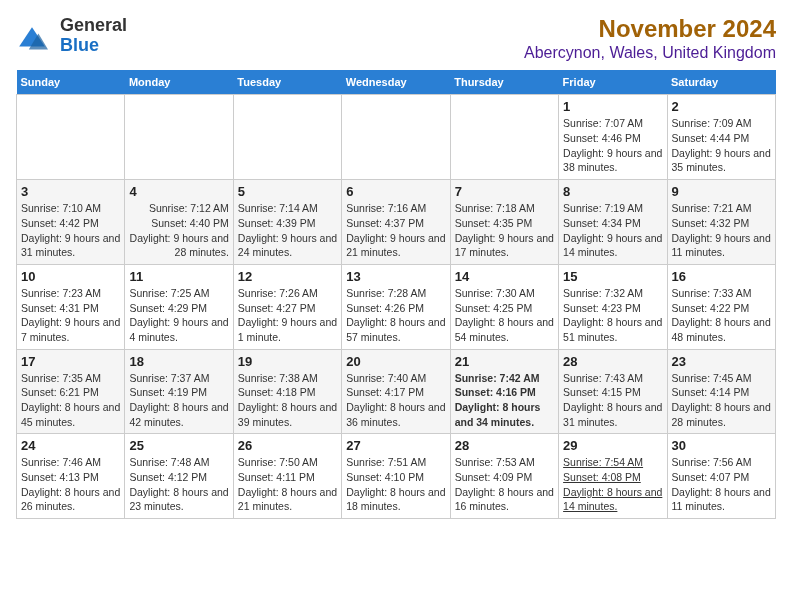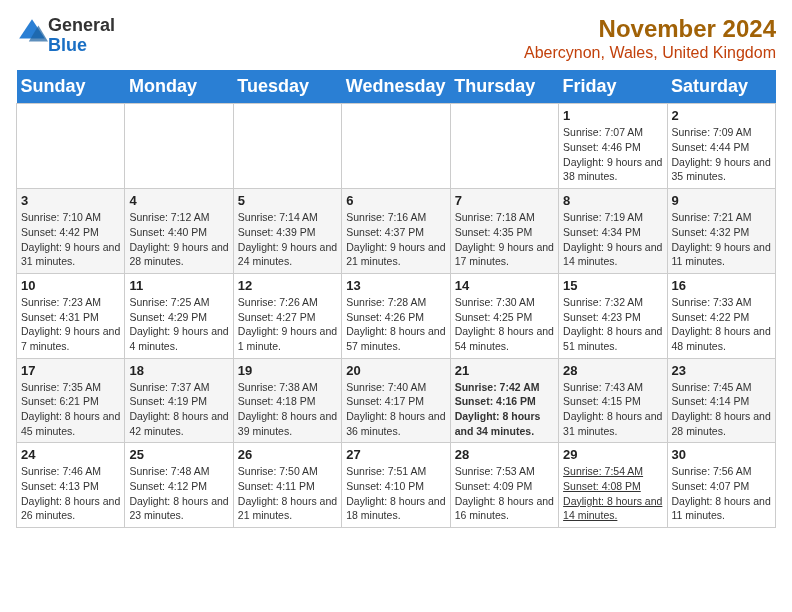--- a/index.html
+++ b/index.html
@@ -11,22 +11,22 @@
       padding: 16px;
     }
     .header-area {
       display: flex;
       align-items: flex-start;
       justify-content: space-between;
       margin-bottom: 8px;
     }
     .logo {
       display: flex;
-      align-items: flex-start;
-      gap: 0;
+      align-items: flex-end;
+      gap: 12px;
     }
     .logo-text {
       font-size: 18px;
       font-weight: bold;
       line-height: 1.1;
     }
     .logo-text .general { color: #333; }
     .logo-text .blue { color: #1a6fc4; }
     .logo-icon {
       width: 32px;
@@ -36,34 +36,34 @@
       text-align: right;
     }
     .month-title {
       font-size: 24px;
       font-weight: bold;
       color: #a16207;
       line-height: 1.1;
     }
     .location-title {
       font-size: 16px;
-      color: #c2410c;
+      color: #4c1d95;
       margin-top: 2px;
     }
     .calendar {
       width: 100%;
       border-collapse: collapse;
       font-size: 11px;
     }
     .calendar th {
       background-color: #2a7fd4;
       color: #fff;
       padding: 6px 4px;
       text-align: left;
-      font-size: 18px;
+      font-size: 11px;
       font-weight: bold;
     }
     .calendar td {
       border: 1px solid #ccc;
       vertical-align: top;
       padding: 4px;
       width: 108px;
       min-height: 80px;
       background: #fff;
     }
@@ -139,21 +139,21 @@
       </tr>
       <tr>
         <td>
           <div class="day-number">3</div>
           <div class="day-info" style="white-space: pre-line;">Sunrise: 7:10 AM
 Sunset: 4:42 PM
 Daylight: 9 hours and 31 minutes.</div>
         </td>
         <td>
           <div class="day-number">4</div>
-          <div class="day-info" style="white-space: pre-line;">Sunrise: 7:12 AM
+          <div class="day-info" style="white-space: pre-line; text-align: right;">Sunrise: 7:12 AM
 Sunset: 4:40 PM
 Daylight: 9 hours and 28 minutes.</div>
         </td>
         <td>
           <div class="day-number">5</div>
           <div class="day-info" style="white-space: pre-line;">Sunrise: 7:14 AM
 Sunset: 4:39 PM
 Daylight: 9 hours and 24 minutes.</div>
         </td>
         <td>

